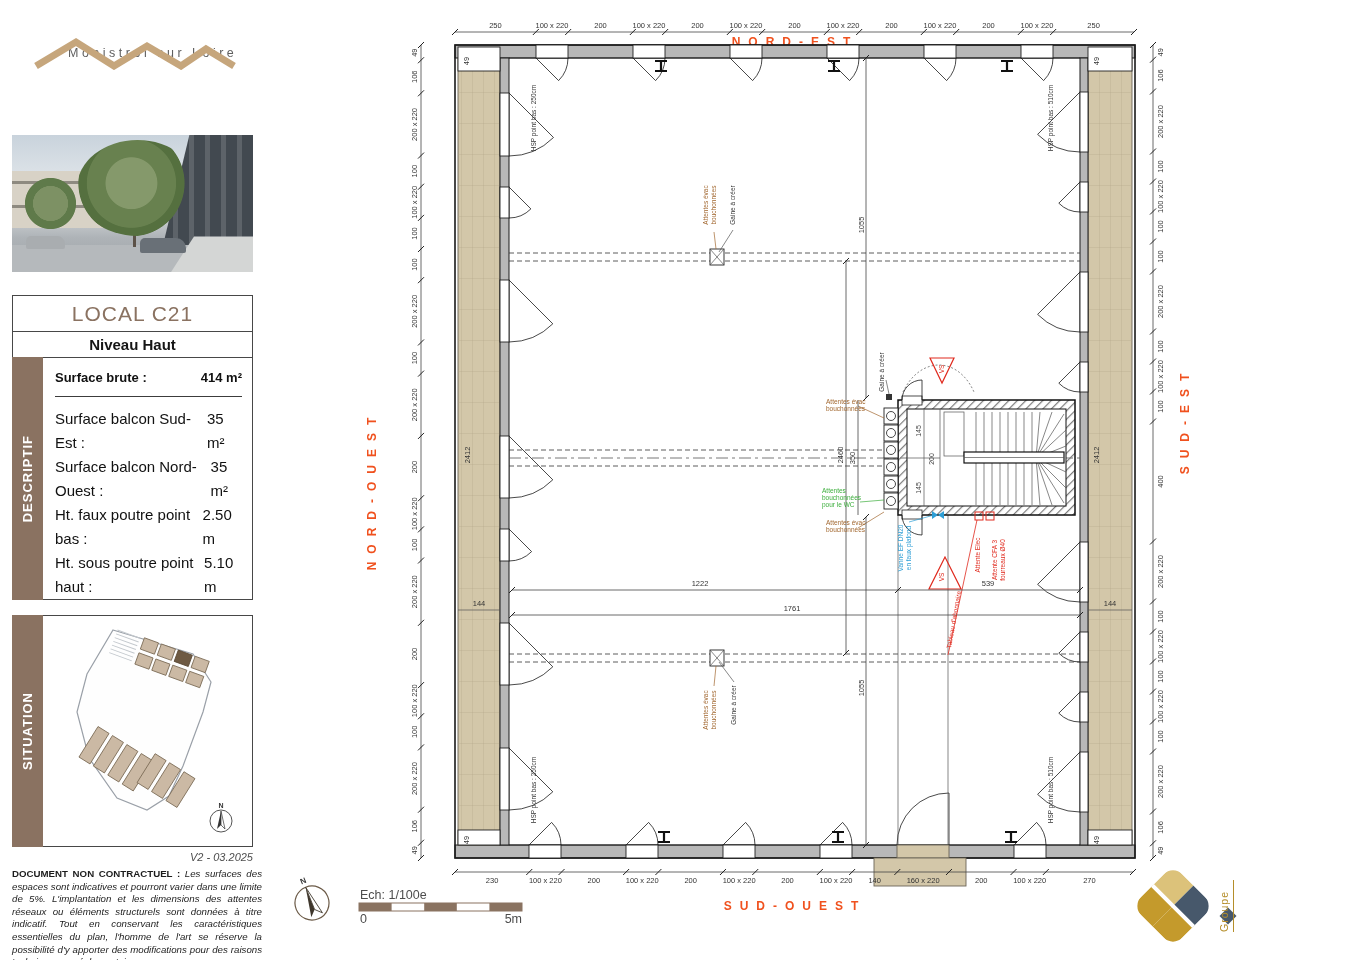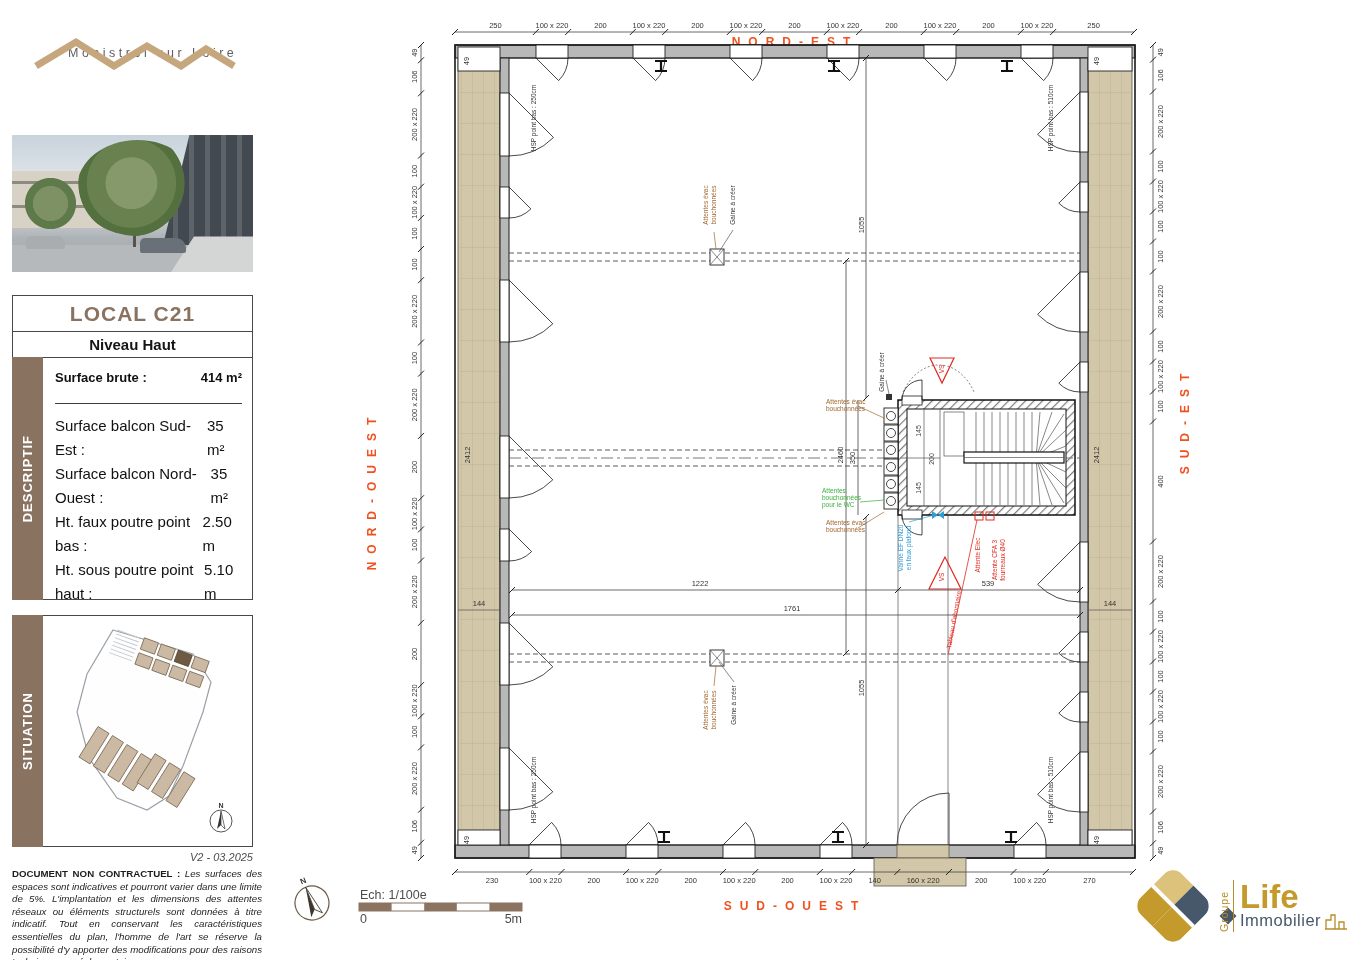--- a/index.html
+++ b/index.html
@@ -23,30 +23,30 @@
   .walk{right:0;bottom:0;width:34%;height:26%;background:#d4d6d5;clip-path:polygon(28% 0,100% 0,100% 100%,0 100%);}
   .tree{left:27%;top:4%;width:50%;height:70%;border-radius:50%;background:
       radial-gradient(circle at 45% 45%,#85996b 0 30%,#68814f 31% 52%,#55703f 53% 62%,transparent 63%);}
   .tree2{left:2%;top:30%;width:28%;height:40%;border-radius:50%;background:
       radial-gradient(circle at 50% 50%,#7d9164 0 40%,#5f7a4a 41% 58%,transparent 60%);}
   .trunk{left:50%;top:58%;width:3px;height:24%;background:#5c5248;}
   .car{left:53%;bottom:14%;width:19%;height:11%;background:#697077;border-radius:5px 10px 2px 2px;}
   .car2{left:6%;bottom:17%;width:16%;height:9%;background:#a9adb0;border-radius:5px 8px 2px 2px;}
   .box{position:absolute;left:12px;width:241px;border:1.5px solid #474747;box-sizing:border-box;
        display:flex;align-items:center;justify-content:center;background:#fff;}
-  .local-title{font-size:21px;font-weight:700;color:#8a7261;letter-spacing:1px;}
+  .local-title{font-size:21px;font-weight:400;color:#8a7261;letter-spacing:1px;}
   .level{font-size:15px;font-weight:700;color:#151515;}
   .panel{position:absolute;left:12px;display:flex;}
   .strip{width:31px;background:#8a7261;display:flex;align-items:center;justify-content:center;}
   .strip span{writing-mode:vertical-rl;transform:rotate(180deg);color:#fff;font-weight:700;
               font-size:13px;letter-spacing:1px;}
   .panel-body{width:210px;border:1.5px solid #474747;border-left:none;background:#fff;box-sizing:border-box;}
   .desc-body{padding:10px 10px 0 12px;}
   .srow{display:flex;justify-content:space-between;font-size:15px;color:#111;line-height:1.6;}
-  .srow.bold{font-weight:700;font-size:13px;padding-bottom:14px;border-bottom:1.5px solid #3c3c3c;margin-bottom:10px;gap:16px;}
+  .srow.bold{font-weight:700;font-size:13px;padding-bottom:7px;border-bottom:1.5px solid #3c3c3c;margin-bottom:10px;gap:16px;}
   .version{position:absolute;left:12px;top:851px;width:241px;text-align:right;font-size:11px;
            font-style:italic;color:#4d4d4d;}
   .disclaimer{position:absolute;left:12px;top:868px;width:250px;font-size:9.7px;line-height:1.3;
               color:#1c1c1c;text-align:justify;}
   .disclaimer .lead{font-weight:700;font-style:normal;}
   .disclaimer .it{font-style:italic;}
   
   #plansvg{position:absolute;left:0;top:0;}
   .wall{fill:#b8b8b8;stroke:#1a1a1a;stroke-width:1;}
   .outline{fill:none;stroke:#1a1a1a;stroke-width:1.6;}
@@ -628,24 +628,15 @@
     <div class="mark">
       <div class="q tl"></div>
         <div class="q tr"></div>
         <div class="q bl"></div>
         <div class="q br"></div>
       <div class="gap"></div>
     </div>
     <div class="mark2"></div>
     <div class="lifetext">
       <div class="groupe">Groupe</div>
-      <div class="lifecol">
-        <div class="life">Life</div>
-        <div class="immo">
-          <span>Immobilier</span>
-          <svg width="22" height="18" viewBox="0 0 22 18">
-            <path d="M1 17V8h5V3h4v14M14 17v-7h5v7M0 17h22" fill="none" stroke="#b58e2a" stroke-width="1.3"></path>
-          </svg>
-        </div>
-      </div>
     </div>
   </div>
 </div>
 
 </body></html>

